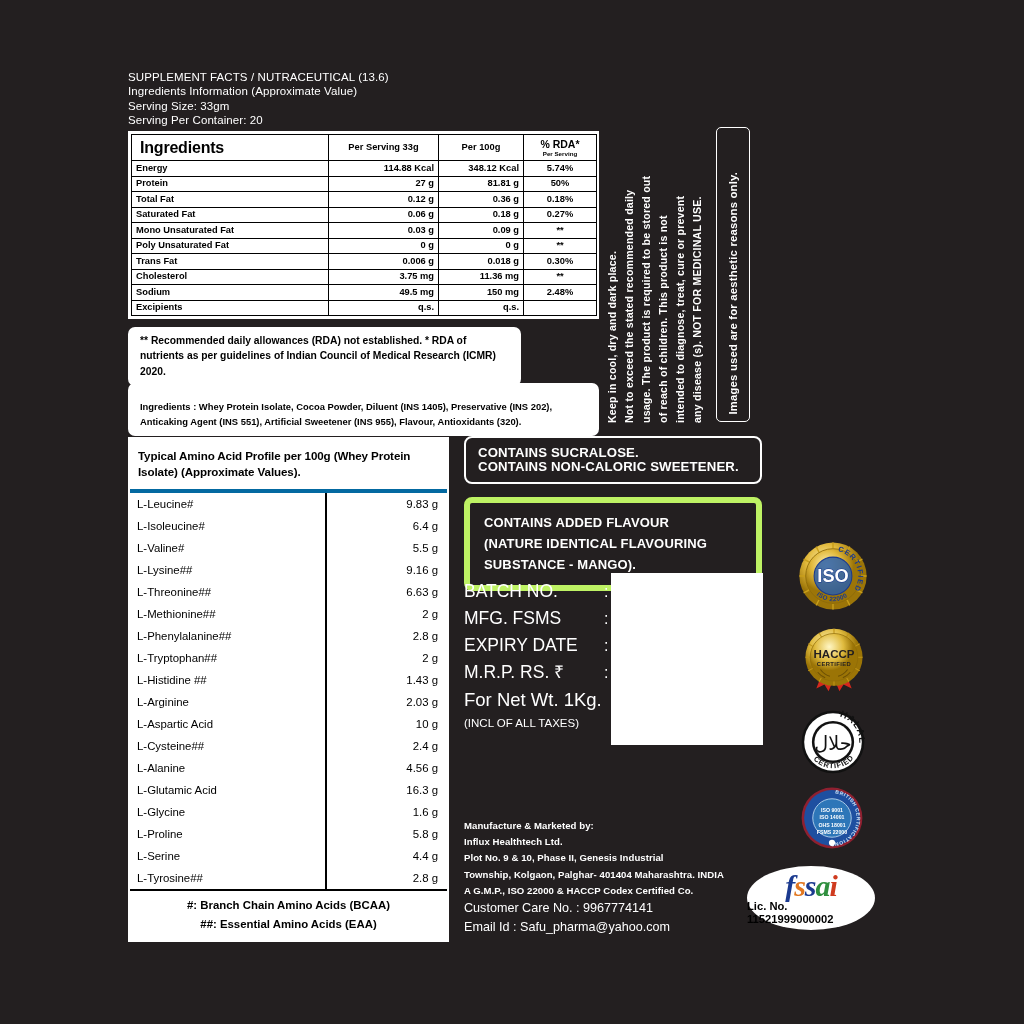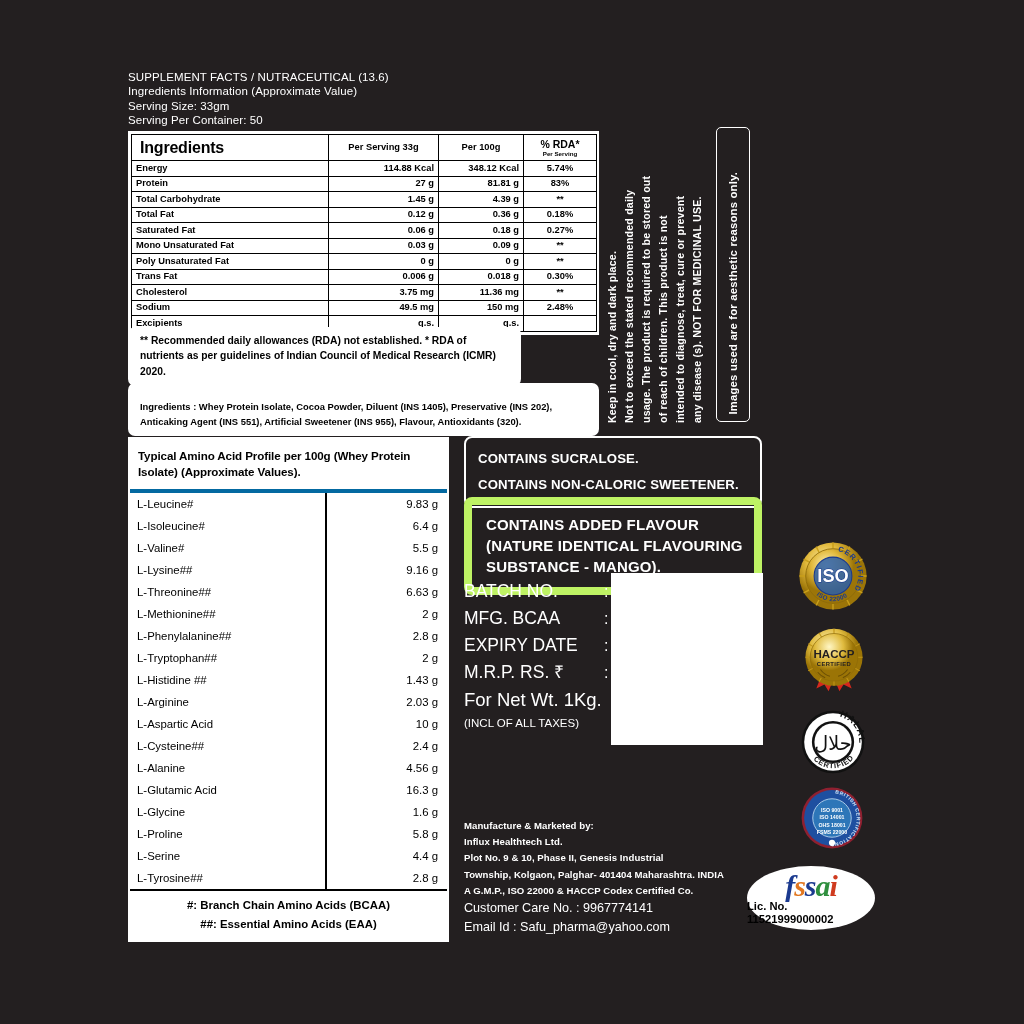--- a/index.html
+++ b/index.html
@@ -46,22 +46,22 @@
   
   #amino{left:128px;top:437px;width:321px;background:#fff;color:#000;box-sizing:border-box;border:2.5px solid #fff;}
   #amino .ahead{font-size:11.6px;font-weight:bold;line-height:16px;padding:9px 10px 9px 8px;border-bottom:4px solid #0369a1;letter-spacing:-.1px;}
   #amino table{border-collapse:collapse;width:100%;table-layout:fixed;font-size:11.4px;}
   #amino td{padding:3.5px 6px;line-height:15px;height:15px;}
   #amino td.name{text-align:left;border-right:2px solid #000;width:182px;padding-left:7px;}
   #amino td.val{text-align:right;padding-right:9px;}
   #amino .afoot{border-top:2px solid #000;text-align:center;font-size:11.4px;font-weight:bold;line-height:19px;padding:5px 0 6px;}
 
   
-  #sucralose{left:464px;top:436px;width:298px;border:2px solid #fff;border-radius:8px;box-sizing:border-box;padding:8px 0 8px 12px;color:#fff;font-weight:bold;font-size:13.2px;line-height:26px;letter-spacing:.15px;}
-  #flavour{left:464px;top:497px;width:298px;border:8px solid #bef264;border-radius:8px;box-sizing:border-box;padding:9px 0 10px 14px;color:#fff;font-weight:bold;font-size:15px;line-height:21px;letter-spacing:.15px;}
+  #sucralose{left:464px;top:436px;width:298px;border:2px solid #fff;border-radius:8px;box-sizing:border-box;padding:8px 0 8px 12px;color:#fff;font-weight:bold;font-size:13.2px;line-height:14px;letter-spacing:.15px;}
+  #flavour{left:464px;top:497px;width:298px;border:6px solid #bef264;border-radius:8px;box-sizing:border-box;padding:9px 0 10px 14px;color:#fff;font-weight:bold;font-size:13px;line-height:21px;letter-spacing:.15px;}
 
   
   #batch{left:464px;top:578px;width:300px;color:#fff;}
   #batch .row{display:flex;align-items:baseline;}
   #batch .lbl{font-size:17.5px;font-weight:normal;line-height:27px;width:140px;letter-spacing:0px;}
   #batch .colon{font-size:16px;line-height:27px;}
   #batch .netwt{font-size:18.5px;line-height:28px;}
   #batch .taxes{font-size:11.5px;line-height:18px;}
   #batchbox{left:611px;top:573px;width:152px;height:172px;background:#fff;}
 
@@ -78,21 +78,21 @@
   #fssai .fs-lic{font-size:11.2px;color:#000;font-weight:bold;line-height:13px;margin-top:-1px;}
   .f1{color:#1b3a8f}.f2{color:#e1761f}.f3{color:#1b3a8f}.f4{color:#2f8f3e}.f5{color:#cf3b1f}
 </style>
 </head>
 <body>
 
 <div class="abs" id="header">
   <div>SUPPLEMENT FACTS / NUTRACEUTICAL (13.6)</div>
   <div>Ingredients Information (Approximate Value)</div>
   <div>Serving Size: 33gm</div>
-  <div>Serving Per Container: 50</div>
+  <div>Serving Per Container: 20</div>
 </div>
 
 <div class="abs" id="nutrition">
   <table>
     <colgroup>
         <col class="c1">
         <col class="c2">
         <col class="c3">
         <col class="c4">
       </colgroup>
@@ -111,27 +111,21 @@
         <tr>
           <td class="">Energy</td>
           <td class="num">114.88 Kcal</td>
           <td class="num">348.12 Kcal</td>
           <td class="pct">5.74%</td>
         </tr>
         <tr>
           <td class="">Protein</td>
           <td class="num">27 g</td>
           <td class="num">81.81 g</td>
-          <td class="pct">83%</td>
-        </tr>
-        <tr>
-          <td class="">Total Carbohydrate</td>
-          <td class="num">1.45 g</td>
-          <td class="num">4.39 g</td>
-          <td class="pct">**</td>
+          <td class="pct">50%</td>
         </tr>
         <tr>
           <td class="">Total Fat</td>
           <td class="num">0.12 g</td>
           <td class="num">0.36 g</td>
           <td class="pct">0.18%</td>
         </tr>
         <tr>
           <td class="">Saturated Fat</td>
           <td class="num">0.06 g</td>
@@ -287,21 +281,21 @@
 (NATURE IDENTICAL FLAVOURING
 SUBSTANCE - MANGO).</div>
 
 <div class="abs" id="batchbox"></div>
 <div class="abs" id="batch">
   <div class="row">
     <span class="lbl">BATCH NO.</span>
     <span class="colon">:</span>
   </div>
   <div class="row">
-    <span class="lbl">MFG. BCAA</span>
+    <span class="lbl">MFG. FSMS</span>
     <span class="colon">:</span>
   </div>
   <div class="row">
     <span class="lbl">EXPIRY DATE</span>
     <span class="colon">:</span>
   </div>
   <div class="row">
     <span class="lbl">M.R.P. RS. ₹</span>
     <span class="colon">:</span>
   </div>

